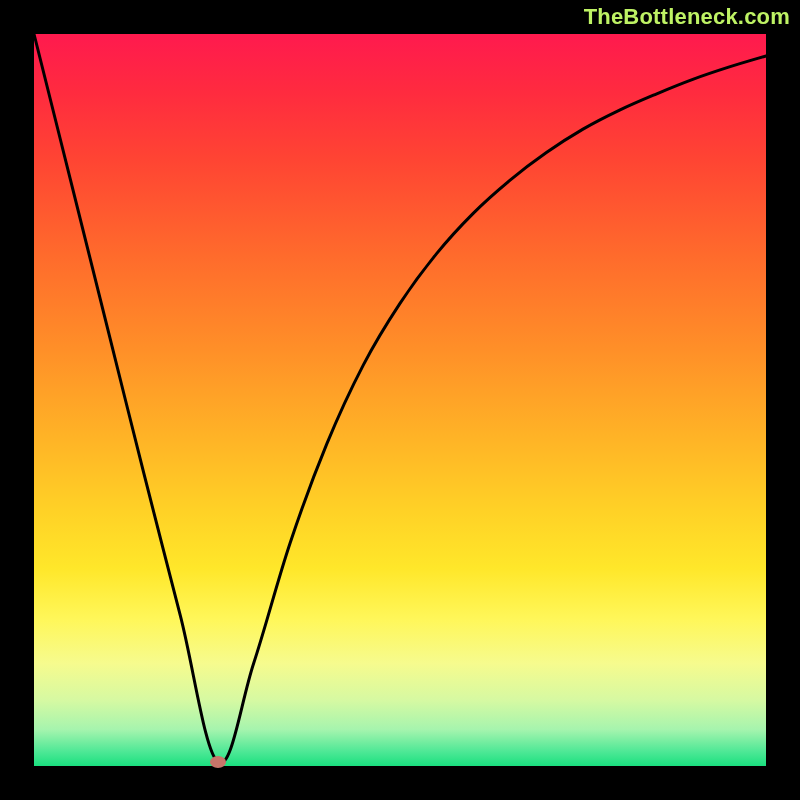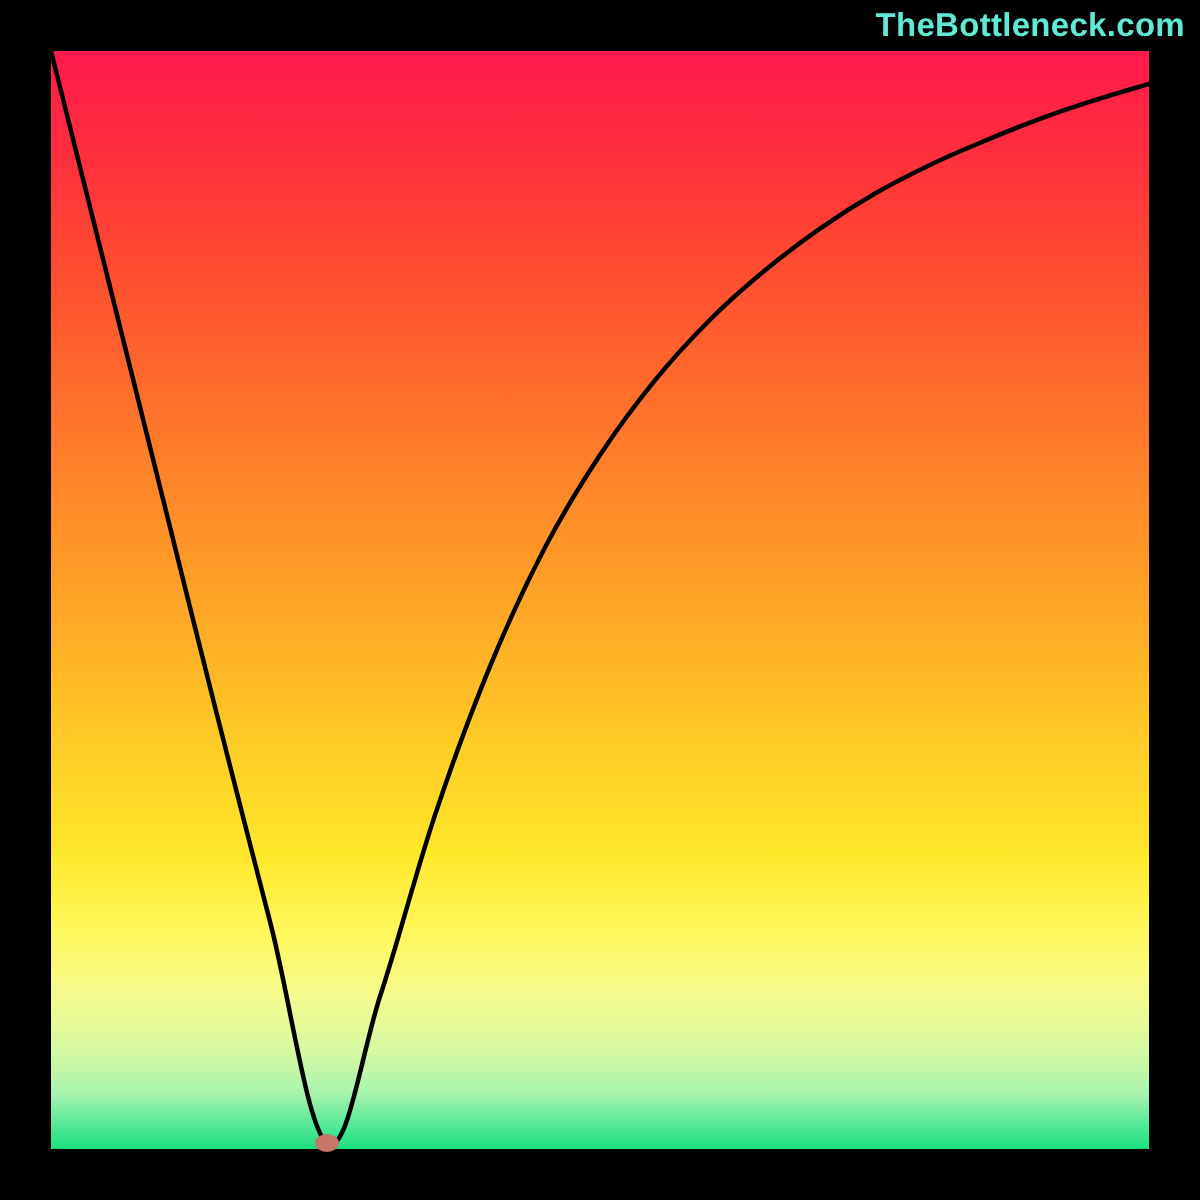--- a/index.html
+++ b/index.html
@@ -37,21 +37,21 @@
       #1ae07f 100%
     );
   }
   .watermark {
     position: absolute;
     top: 4px;
     right: 10px;
     font-family: Arial, Helvetica, sans-serif;
     font-size: 22px;
     font-weight: 600;
-    color: #5eead4;
+    color: #bef264;
     letter-spacing: 0.2px;
   }
   svg.curve {
     position: absolute;
     left: 0;
     top: 0;
   }
   .dot {
     position: absolute;
     border-radius: 50%;

